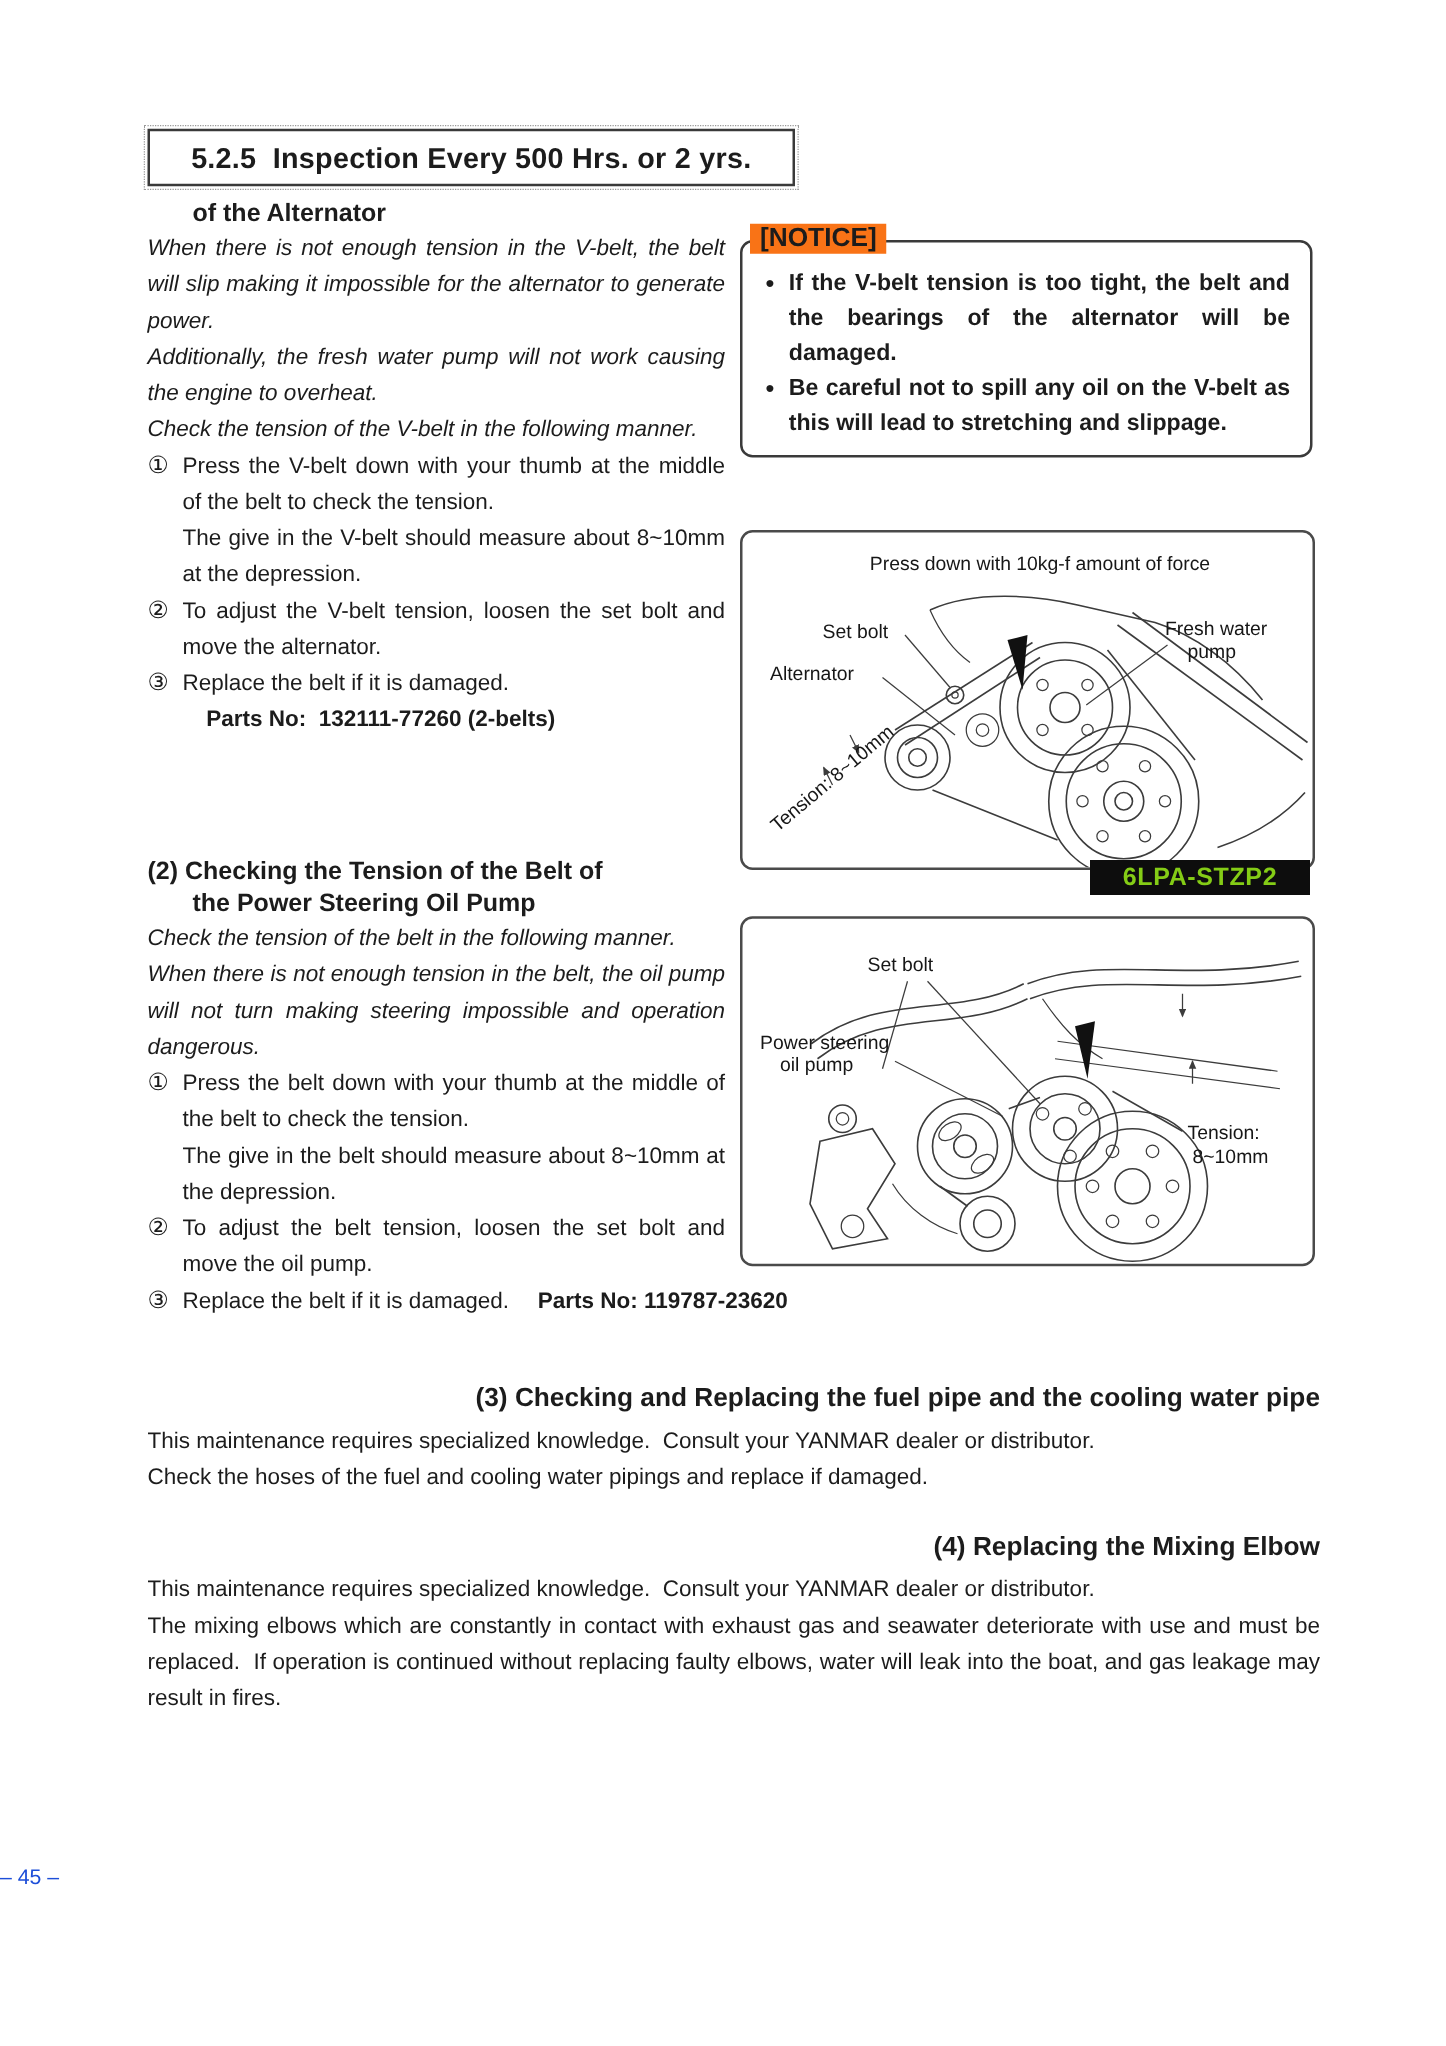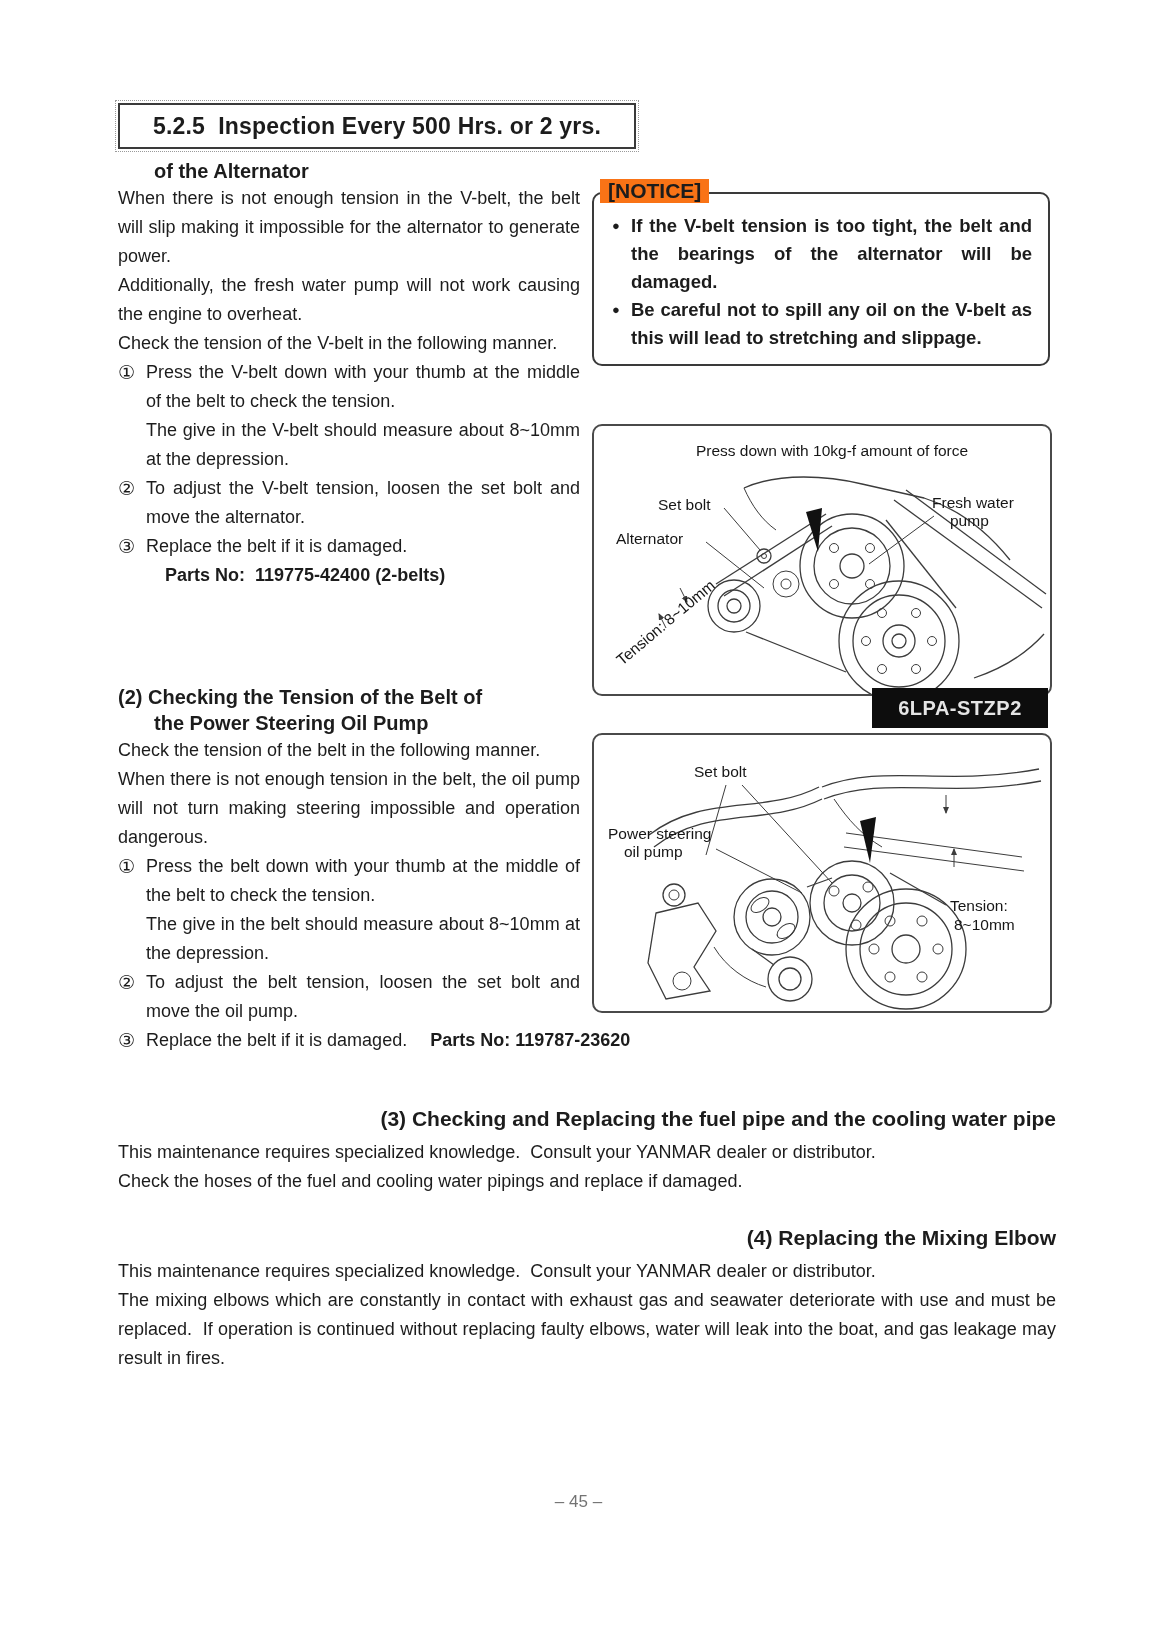--- a/index.html
+++ b/index.html
@@ -10,21 +10,21 @@
   }
   .title-box{
     position:absolute;left:118px;top:103px;width:514px;height:42px;
     border:2px solid #3a3a3a;outline:1px dotted #9a9a9a;outline-offset:2px;
     display:flex;align-items:center;justify-content:center;
     font-weight:bold;font-size:23px;white-space:pre-wrap;letter-spacing:.2px;
   }
   .col-left{position:absolute;left:118px;width:462px;}
   .sec-heading{font-weight:bold;font-size:20px;line-height:26px;}
   .sec-heading .indent2{margin-left:36px;}
-  .body-p{font-size:18px;line-height:29px;text-align:justify;margin:0;}
+  .body-p{font-size:18px;line-height:29px;text-align:justify;margin:0;font-style:italic;}
   .step{position:relative;padding-left:28px;font-size:18px;line-height:29px;text-align:justify;}
   .step .marker{position:absolute;left:0;top:0;font-size:19px;}
   .parts-line1{font-weight:bold;font-size:18px;line-height:29px;margin-left:47px;white-space:pre-wrap;}
   .step-wide{white-space:nowrap;text-align:left;width:620px;}
   .parts-inline{font-weight:bold;margin-left:18px;}
   .notice-box{
     position:absolute;left:592px;top:192px;width:420px;
     border:2px solid #3a3a3a;border-radius:10px;padding:18px 16px 12px 18px;
   }
   .notice-label{
@@ -32,28 +32,28 @@
     font-weight:bold;font-size:21px;
   }
   .notice-item{position:relative;padding-left:19px;font-weight:bold;font-size:18.5px;line-height:28px;text-align:justify;}
   .notice-item .dot{position:absolute;left:0;top:0;font-size:13px;line-height:28px;}
   .diagram-box{
     position:absolute;left:592px;width:456px;
     border:2px solid #4a4a4a;border-radius:10px;overflow:hidden;background:#fff;
   }
   .diagram-box svg{display:block;}
   .model-badge{
-    position:absolute;left:872px;top:688px;width:176px;height:40px;background:#0d0d0d;
-    color:#e5e5e5;font-weight:bold;font-size:20px;display:flex;align-items:center;justify-content:center;
+    position:absolute;left:872px;top:688px;width:176px;height:28px;background:#0d0d0d;
+    color:#84cc16;font-weight:bold;font-size:20px;display:flex;align-items:center;justify-content:center;
     letter-spacing:.5px;
   }
   .col-wide{position:absolute;left:118px;width:938px;}
   .wide-heading{font-weight:bold;font-size:21px;line-height:27px;margin:0 0 6px 0;text-align:right;}
   .wide-body{font-size:18px;line-height:29px;text-align:justify;margin:0;white-space:pre-wrap;}
-  .footer{position:absolute;left:0;top:1492px;width:100%;text-align:center;font-size:17px;color:#737373;}
+  .footer{position:absolute;left:0;top:1492px;width:100%;text-align:left;font-size:17px;color:#1d4ed8;}
   svg text{font-family:"Liberation Sans","DejaVu Sans",sans-serif;fill:#161616;}
   svg .art{stroke:#3c3c3c;stroke-width:1.3;fill:none;}
   svg .thin{stroke:#3c3c3c;stroke-width:1;fill:none;}
   svg .lbl{font-size:15.5px;}
   svg .cap{font-size:15.5px;}
 </style>
 </head>
 <body>
 
 <div class="page">
@@ -73,21 +73,21 @@
       <div>The give in the V-belt should measure about 8~10mm at the depression.</div>
     </div>
     <div class="step">
       <span class="marker">②</span>
       <span>To adjust the V-belt tension, loosen the set bolt and move the alternator.</span>
     </div>
     <div class="step">
       <span class="marker">③</span>
       <span>Replace the belt if it is damaged.</span>
     </div>
-    <div class="parts-line1">Parts No:  119775-42400 (2-belts)</div>
+    <div class="parts-line1">Parts No:  132111-77260 (2-belts)</div>
   </div>
 
   <div class="col-left" style="top:684px;">
     <div class="sec-heading">
       <div>(2) Checking the Tension of the Belt of</div>
       <div class="indent2">the Power Steering Oil Pump</div>
     </div>
     <p class="body-p">Check the tension of the belt in the following manner.</p>
     <p class="body-p">When there is not enough tension in the belt, the oil pump will not turn making steering impossible and operation dangerous.</p>
     <div class="step">

